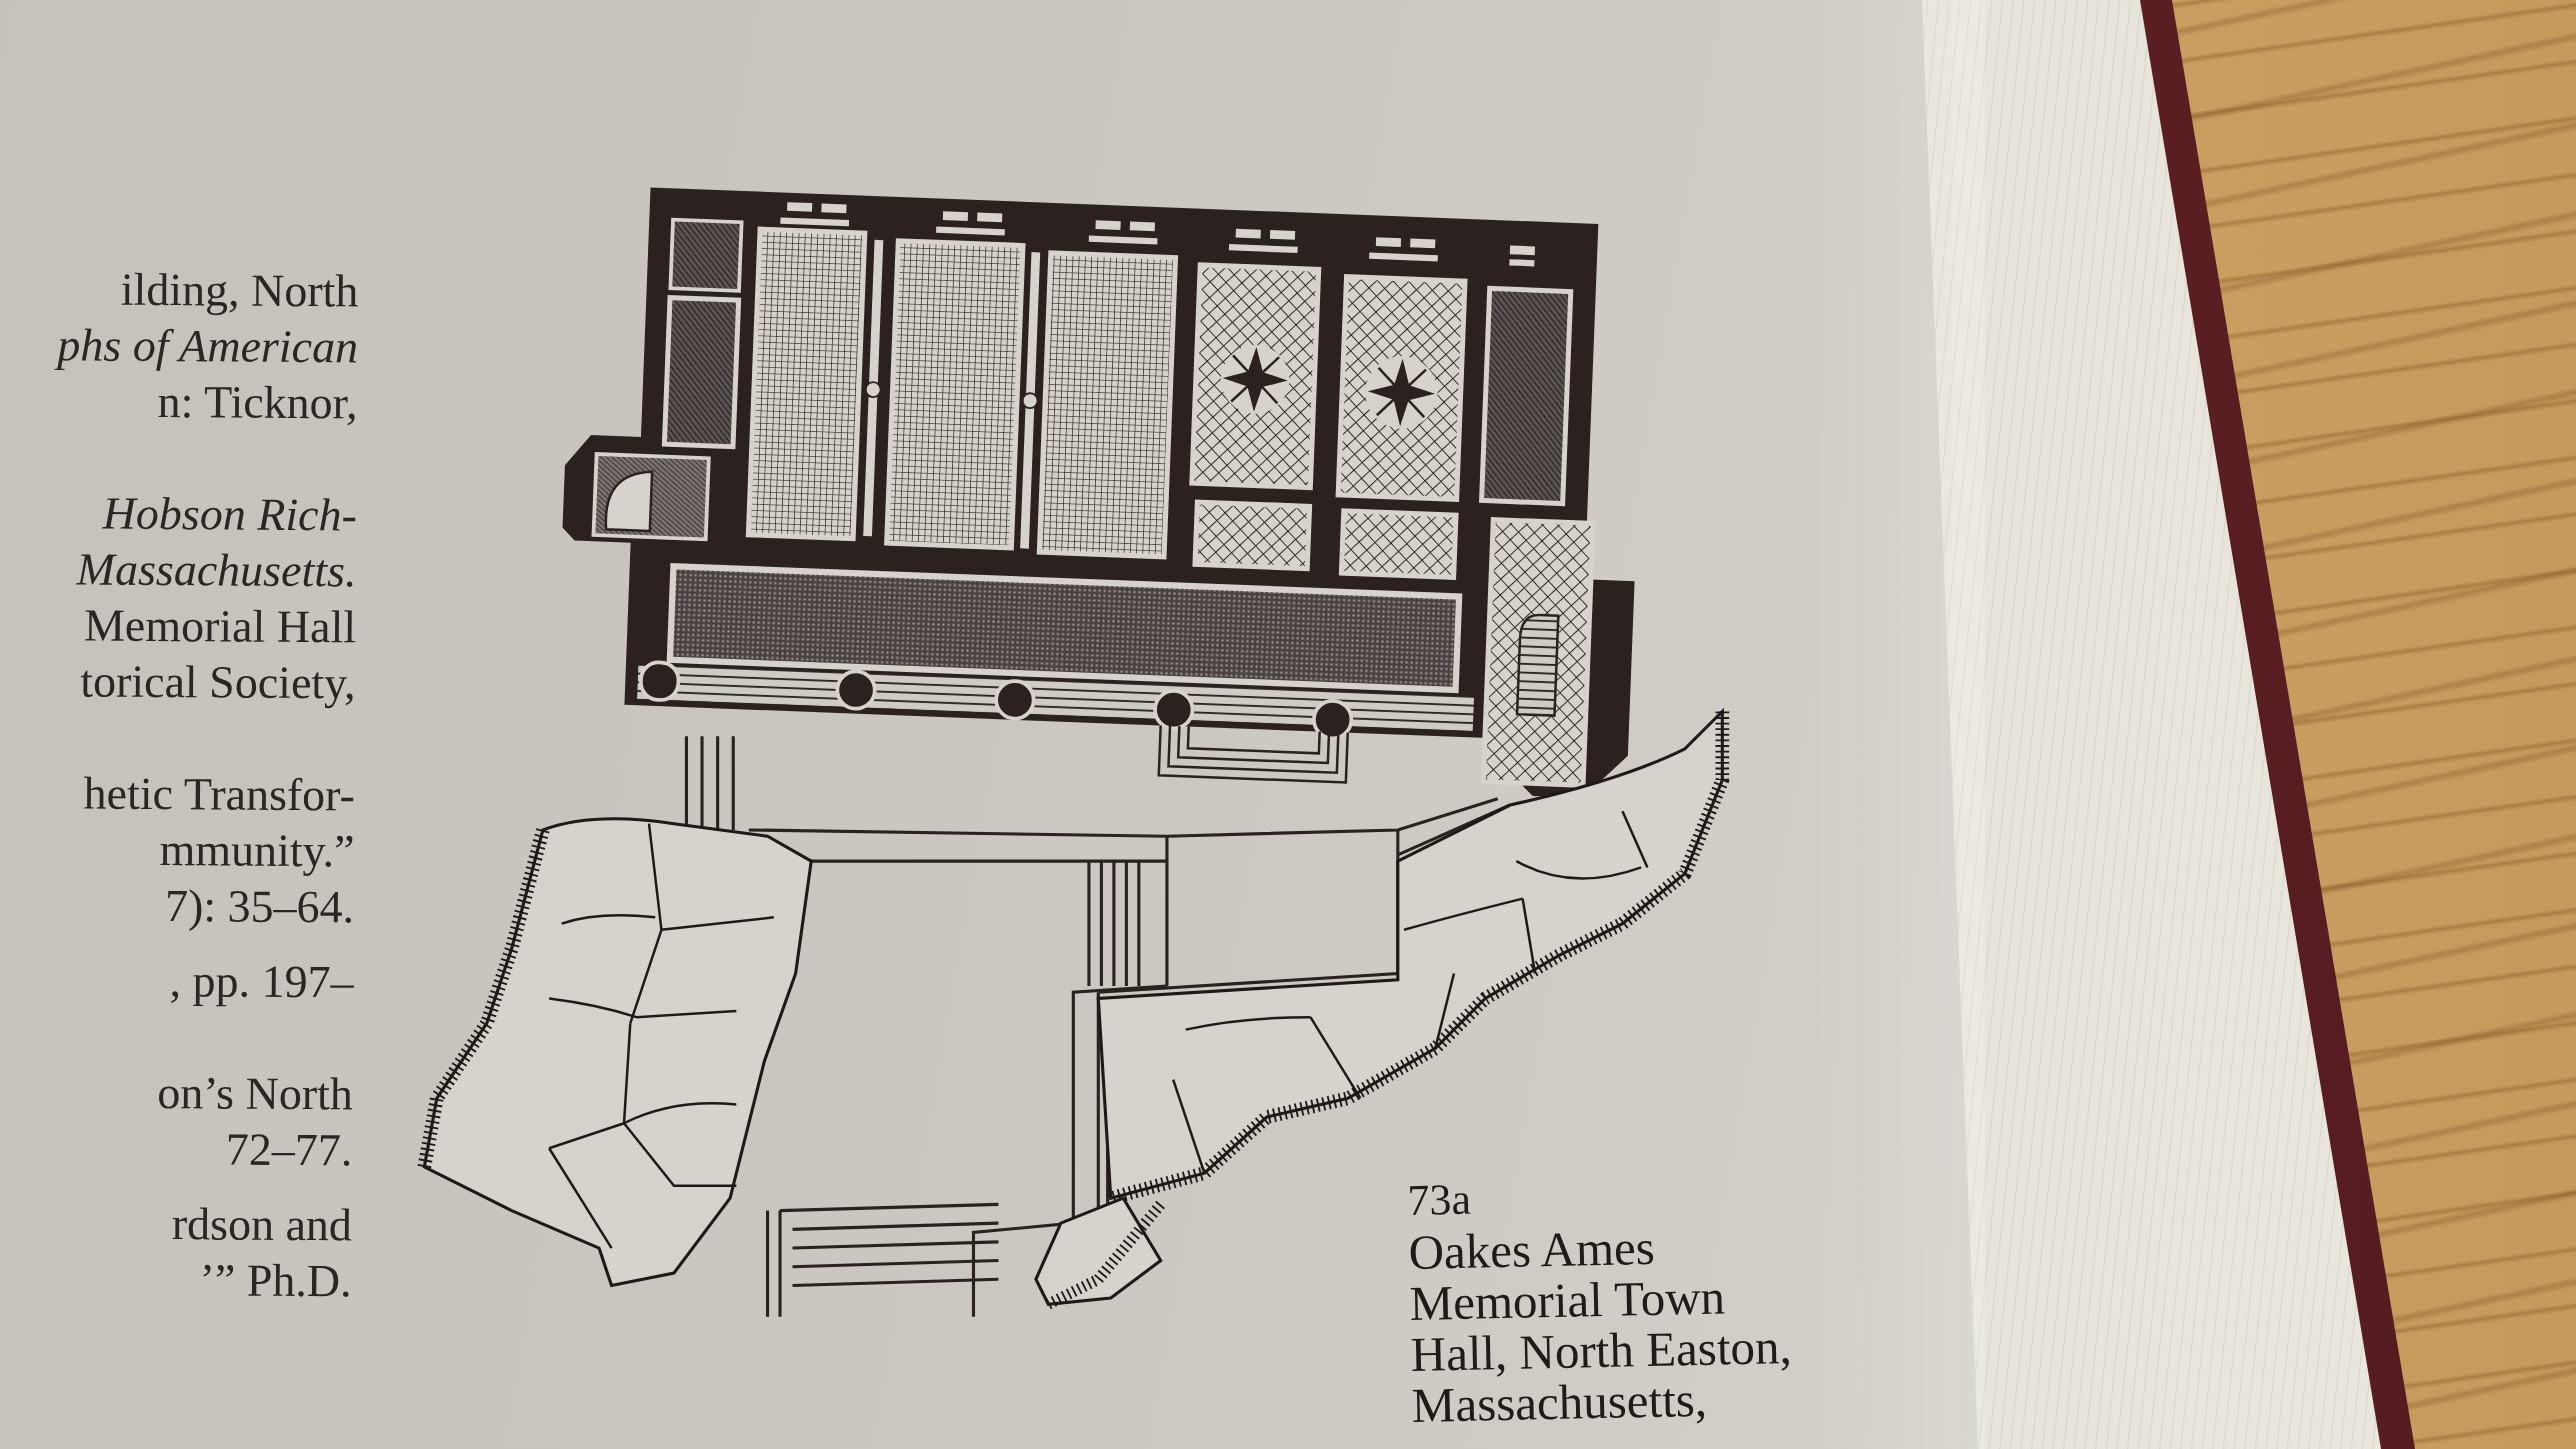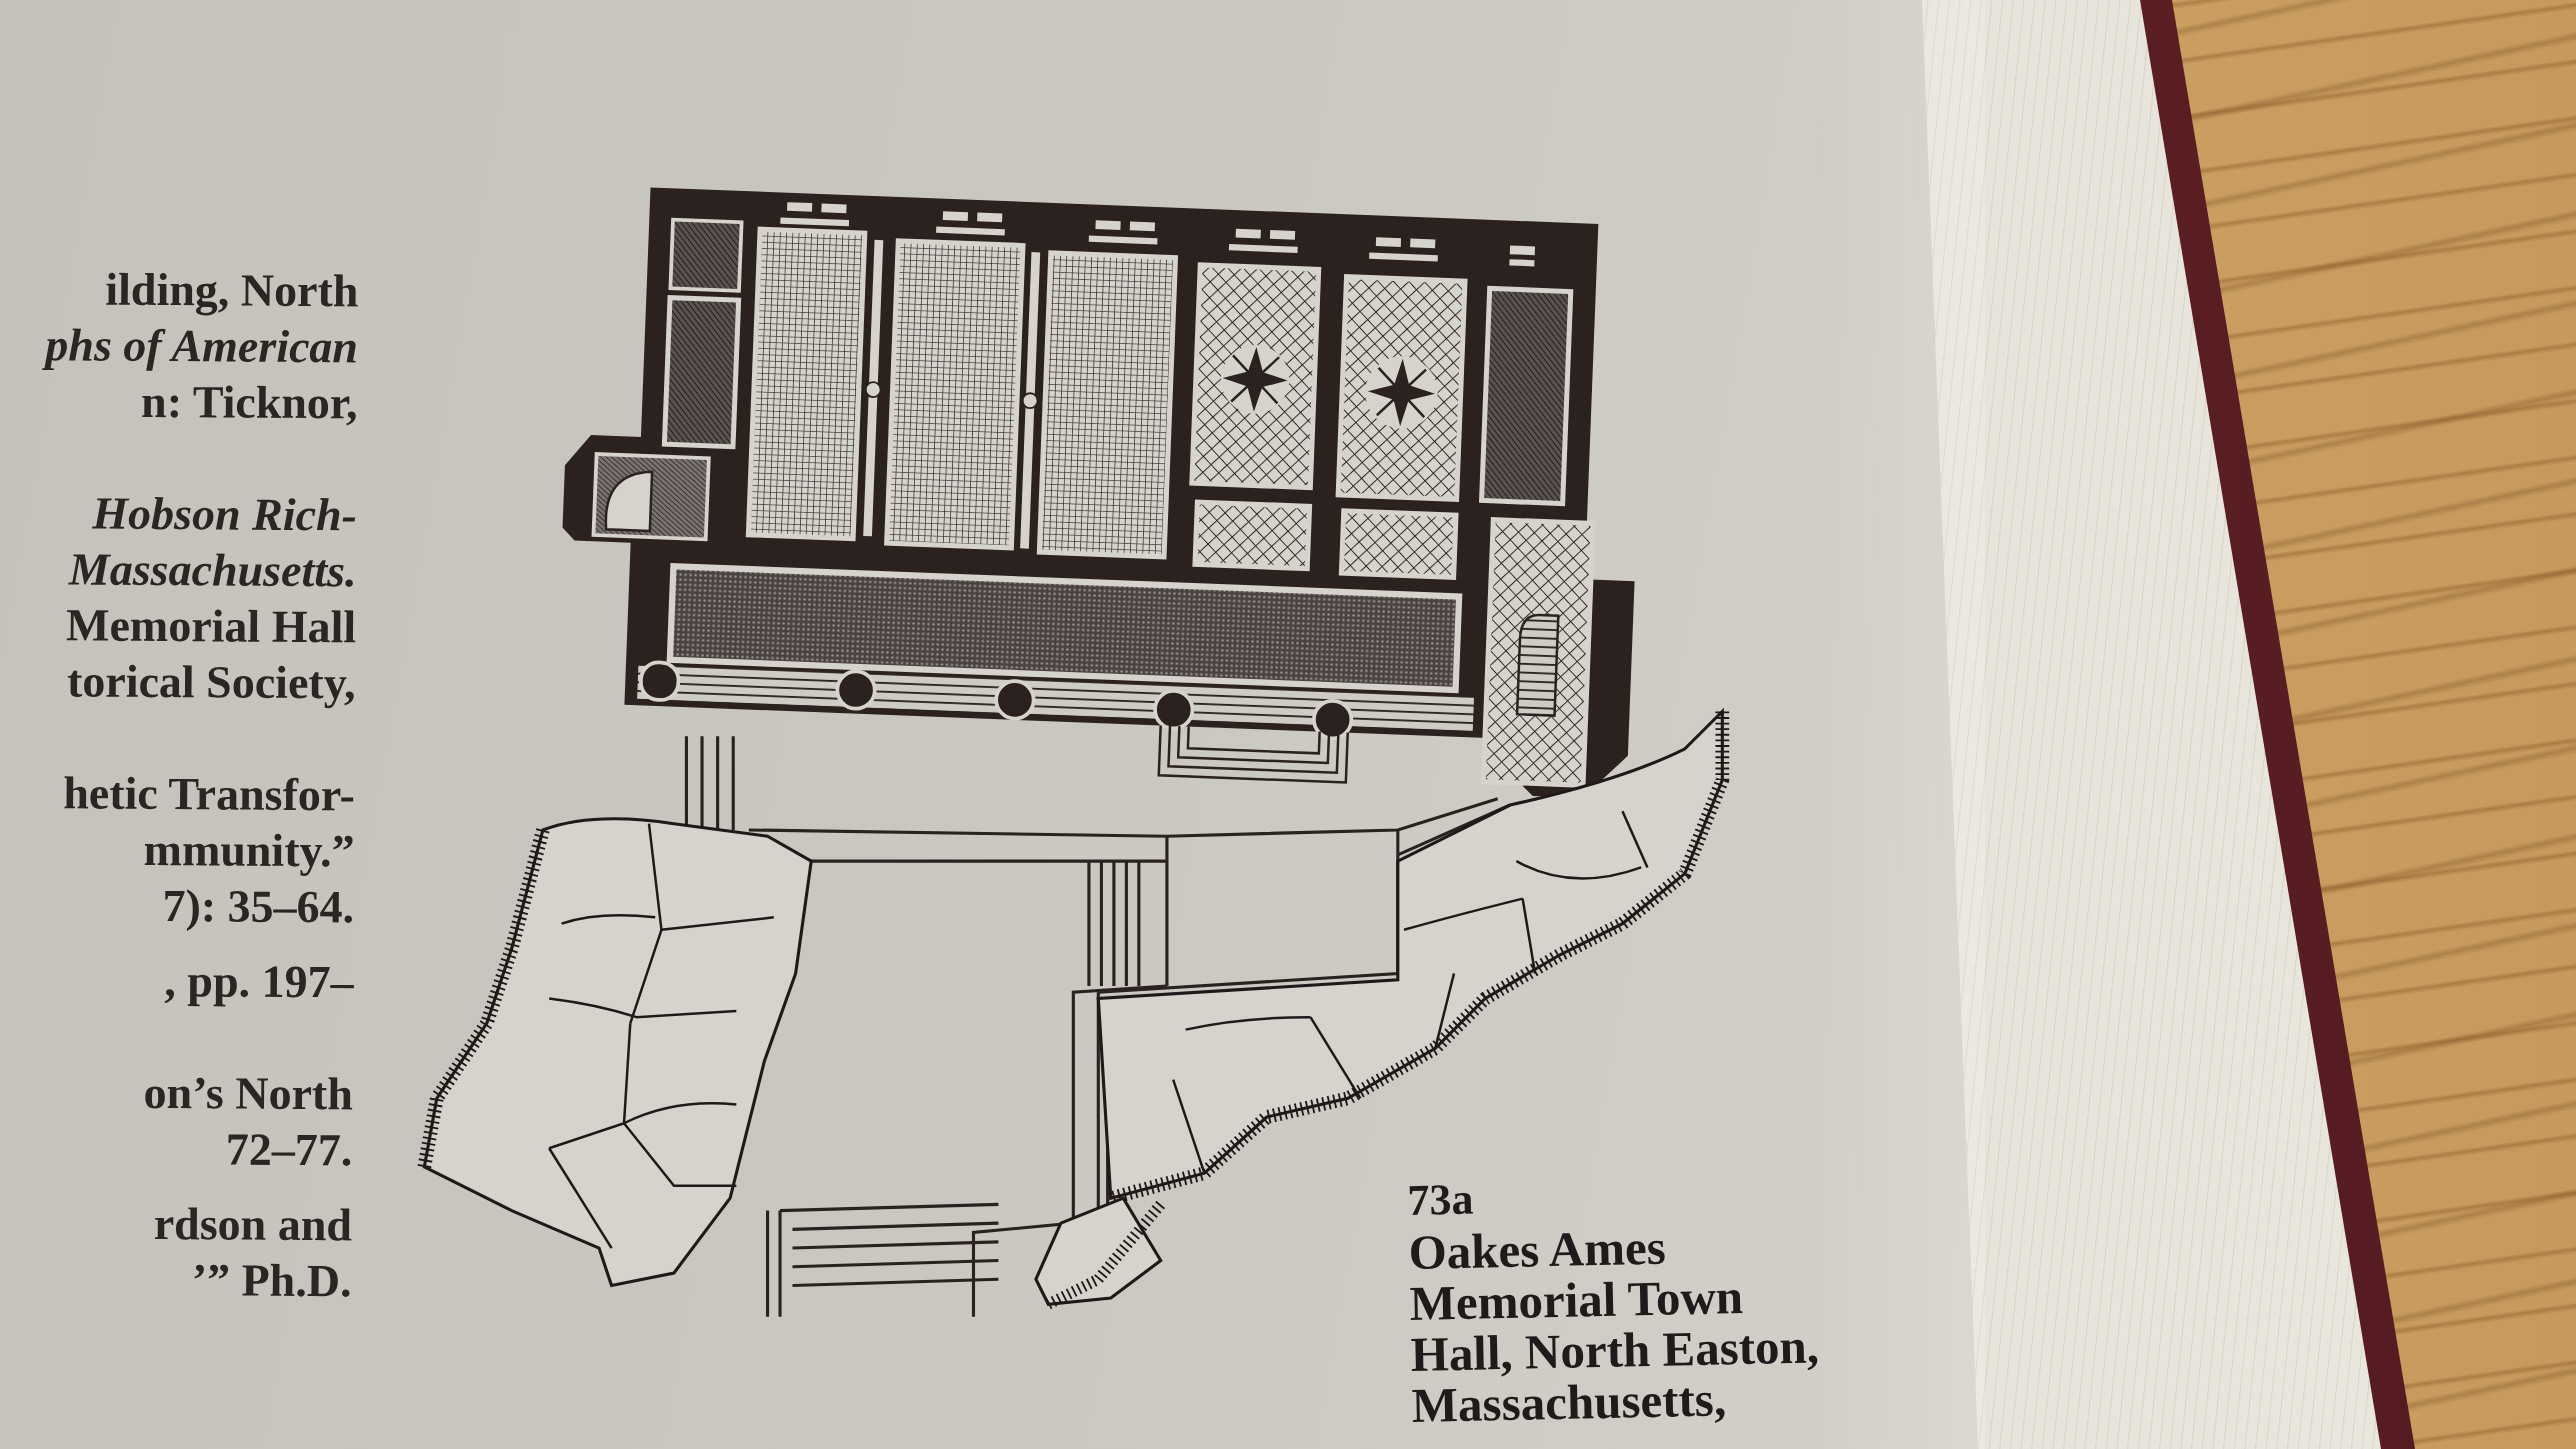--- a/index.html
+++ b/index.html
@@ -1,21 +1,21 @@
 <!DOCTYPE html>
 <html style="font-size:10px"><head>
   <meta charset="utf-8">
   <style>
     html, body { margin: 0; padding: 0; }
     body {
       width: 2576px; height: 1449px; overflow: hidden; position: relative;
       background: #c9a062;
       font-family: "Liberation Serif", "DejaVu Serif", serif;
     }
-    .scene { position: absolute; inset: 0; font-weight: bold; }
+    .scene { position: absolute; inset: 0; }
     .wood {
       position: absolute; inset: 0;
       background:
         repeating-linear-gradient(172deg, rgba(150,95,40,0.0) 0px, rgba(150,95,40,0.0) 24px, rgba(140,88,38,0.45) 27.5px, rgba(150,95,40,0.0) 32px, rgba(150,95,40,0.0) 56px),
         repeating-linear-gradient(168deg, rgba(120,75,30,0.0) 0px, rgba(120,75,30,0.0) 44px, rgba(125,80,35,0.35) 49px, rgba(120,75,30,0.0) 55px, rgba(120,75,30,0.0) 87px),
         linear-gradient(90deg, #caa063 0%, #d3a96b 50%, #c59a5c 100%);
     }
     .cover {
       position: absolute; top: 0; left: 0; width: 100%; height: 100%;
       clip-path: polygon(0 0, 2172px 0, 2415px 1449px, 0 1449px);

